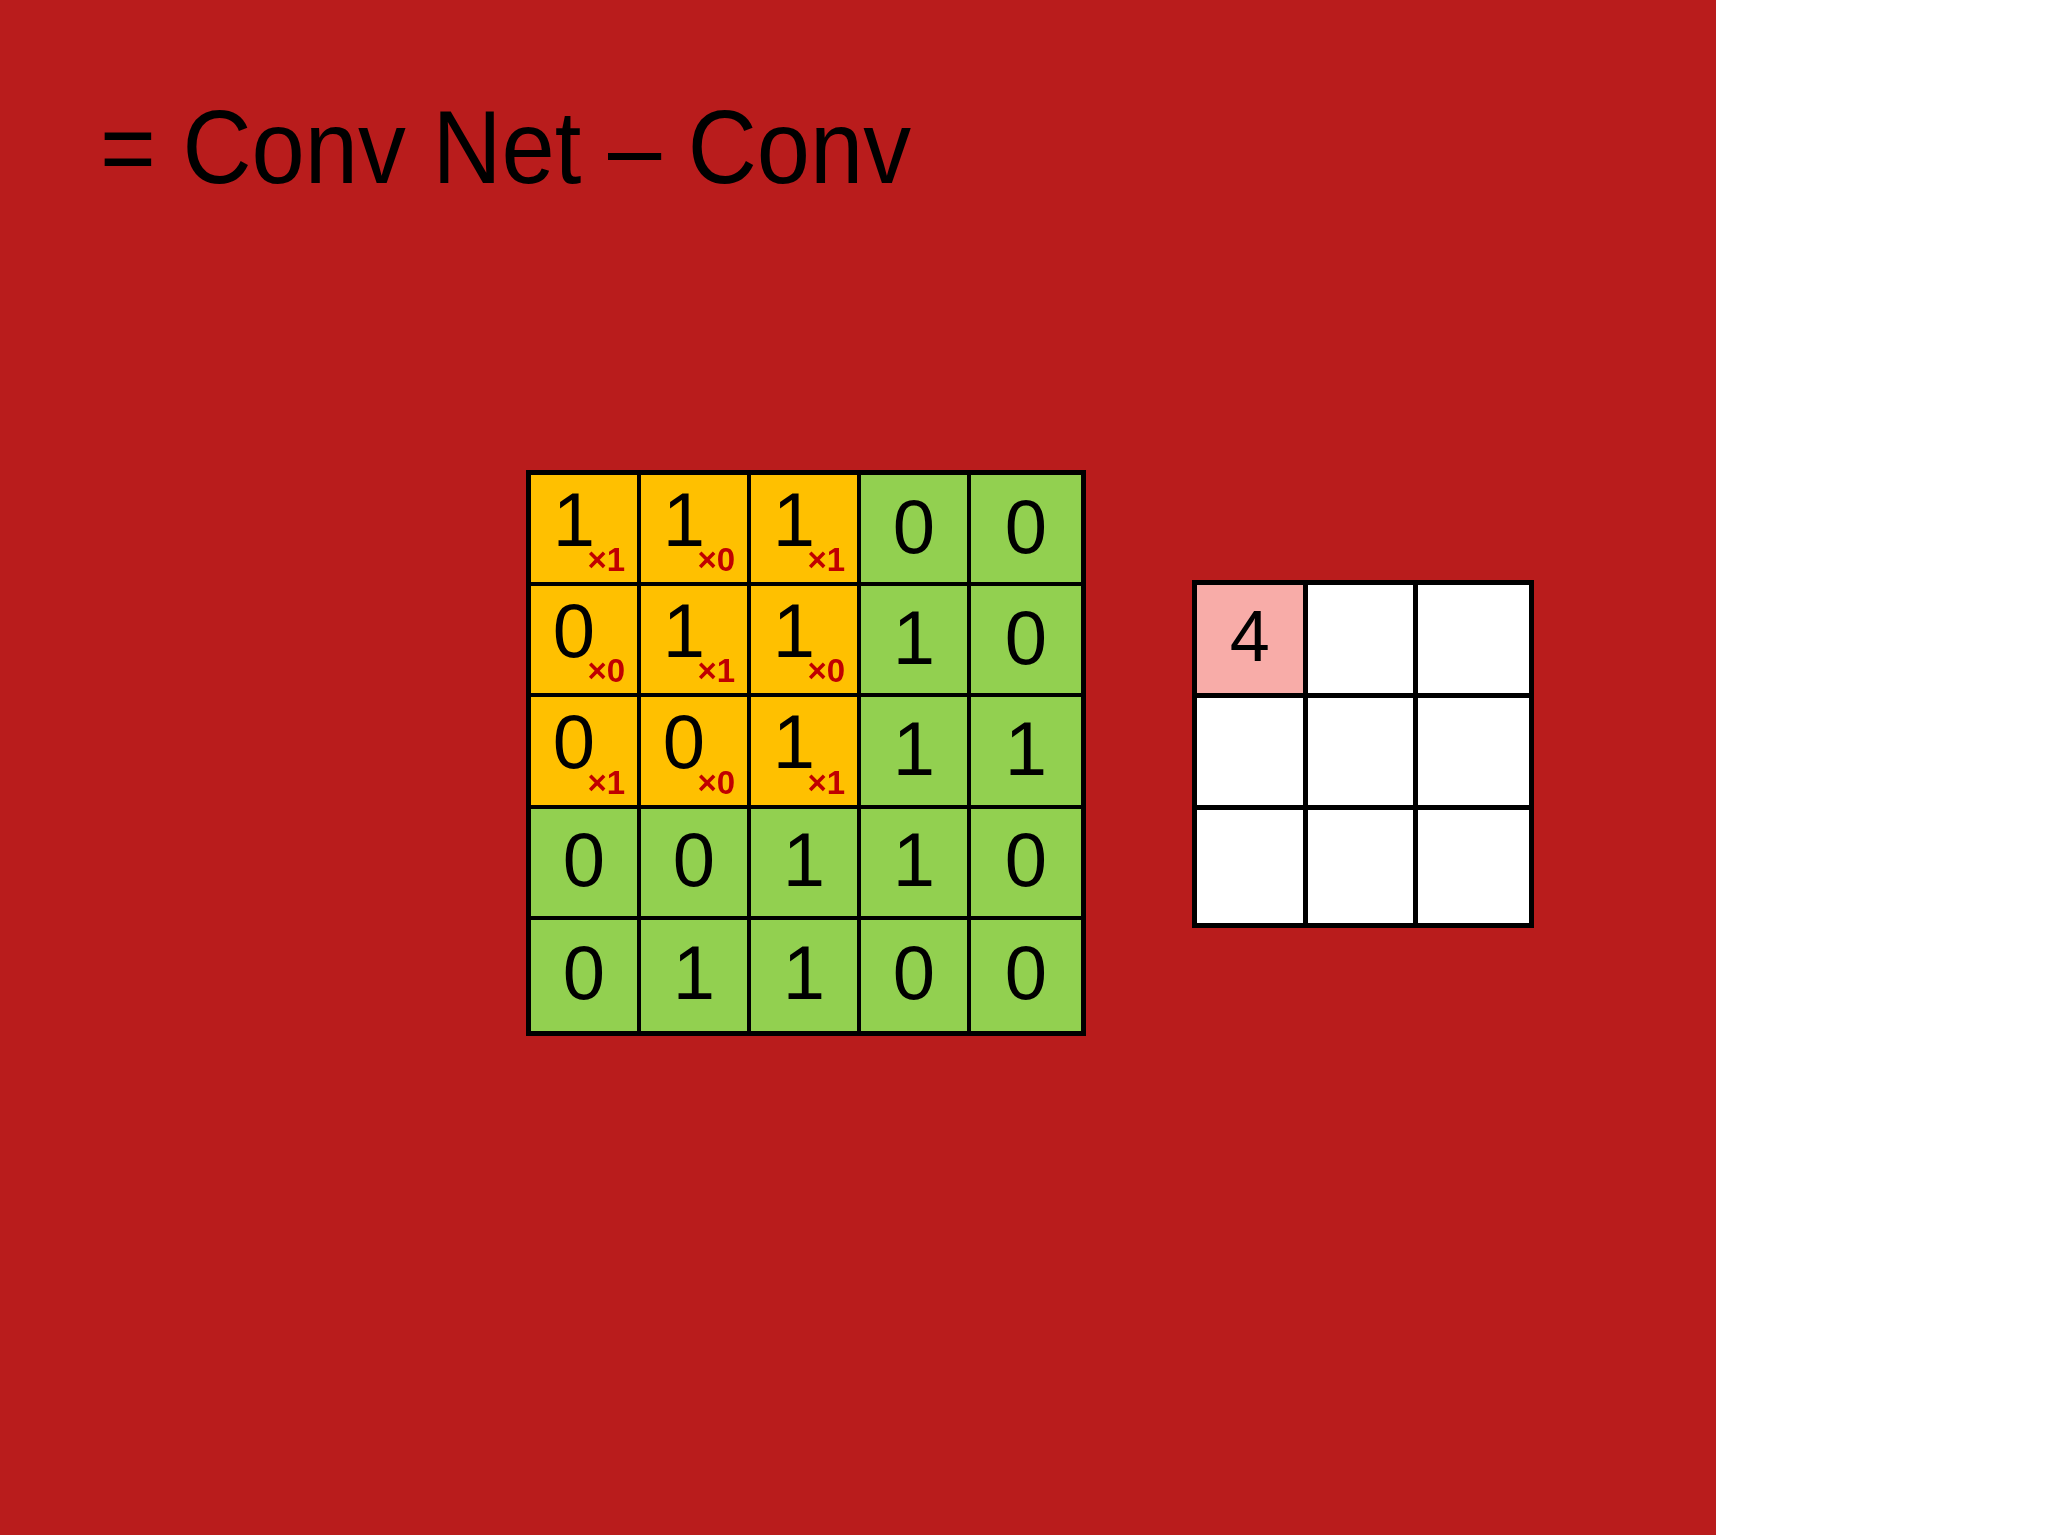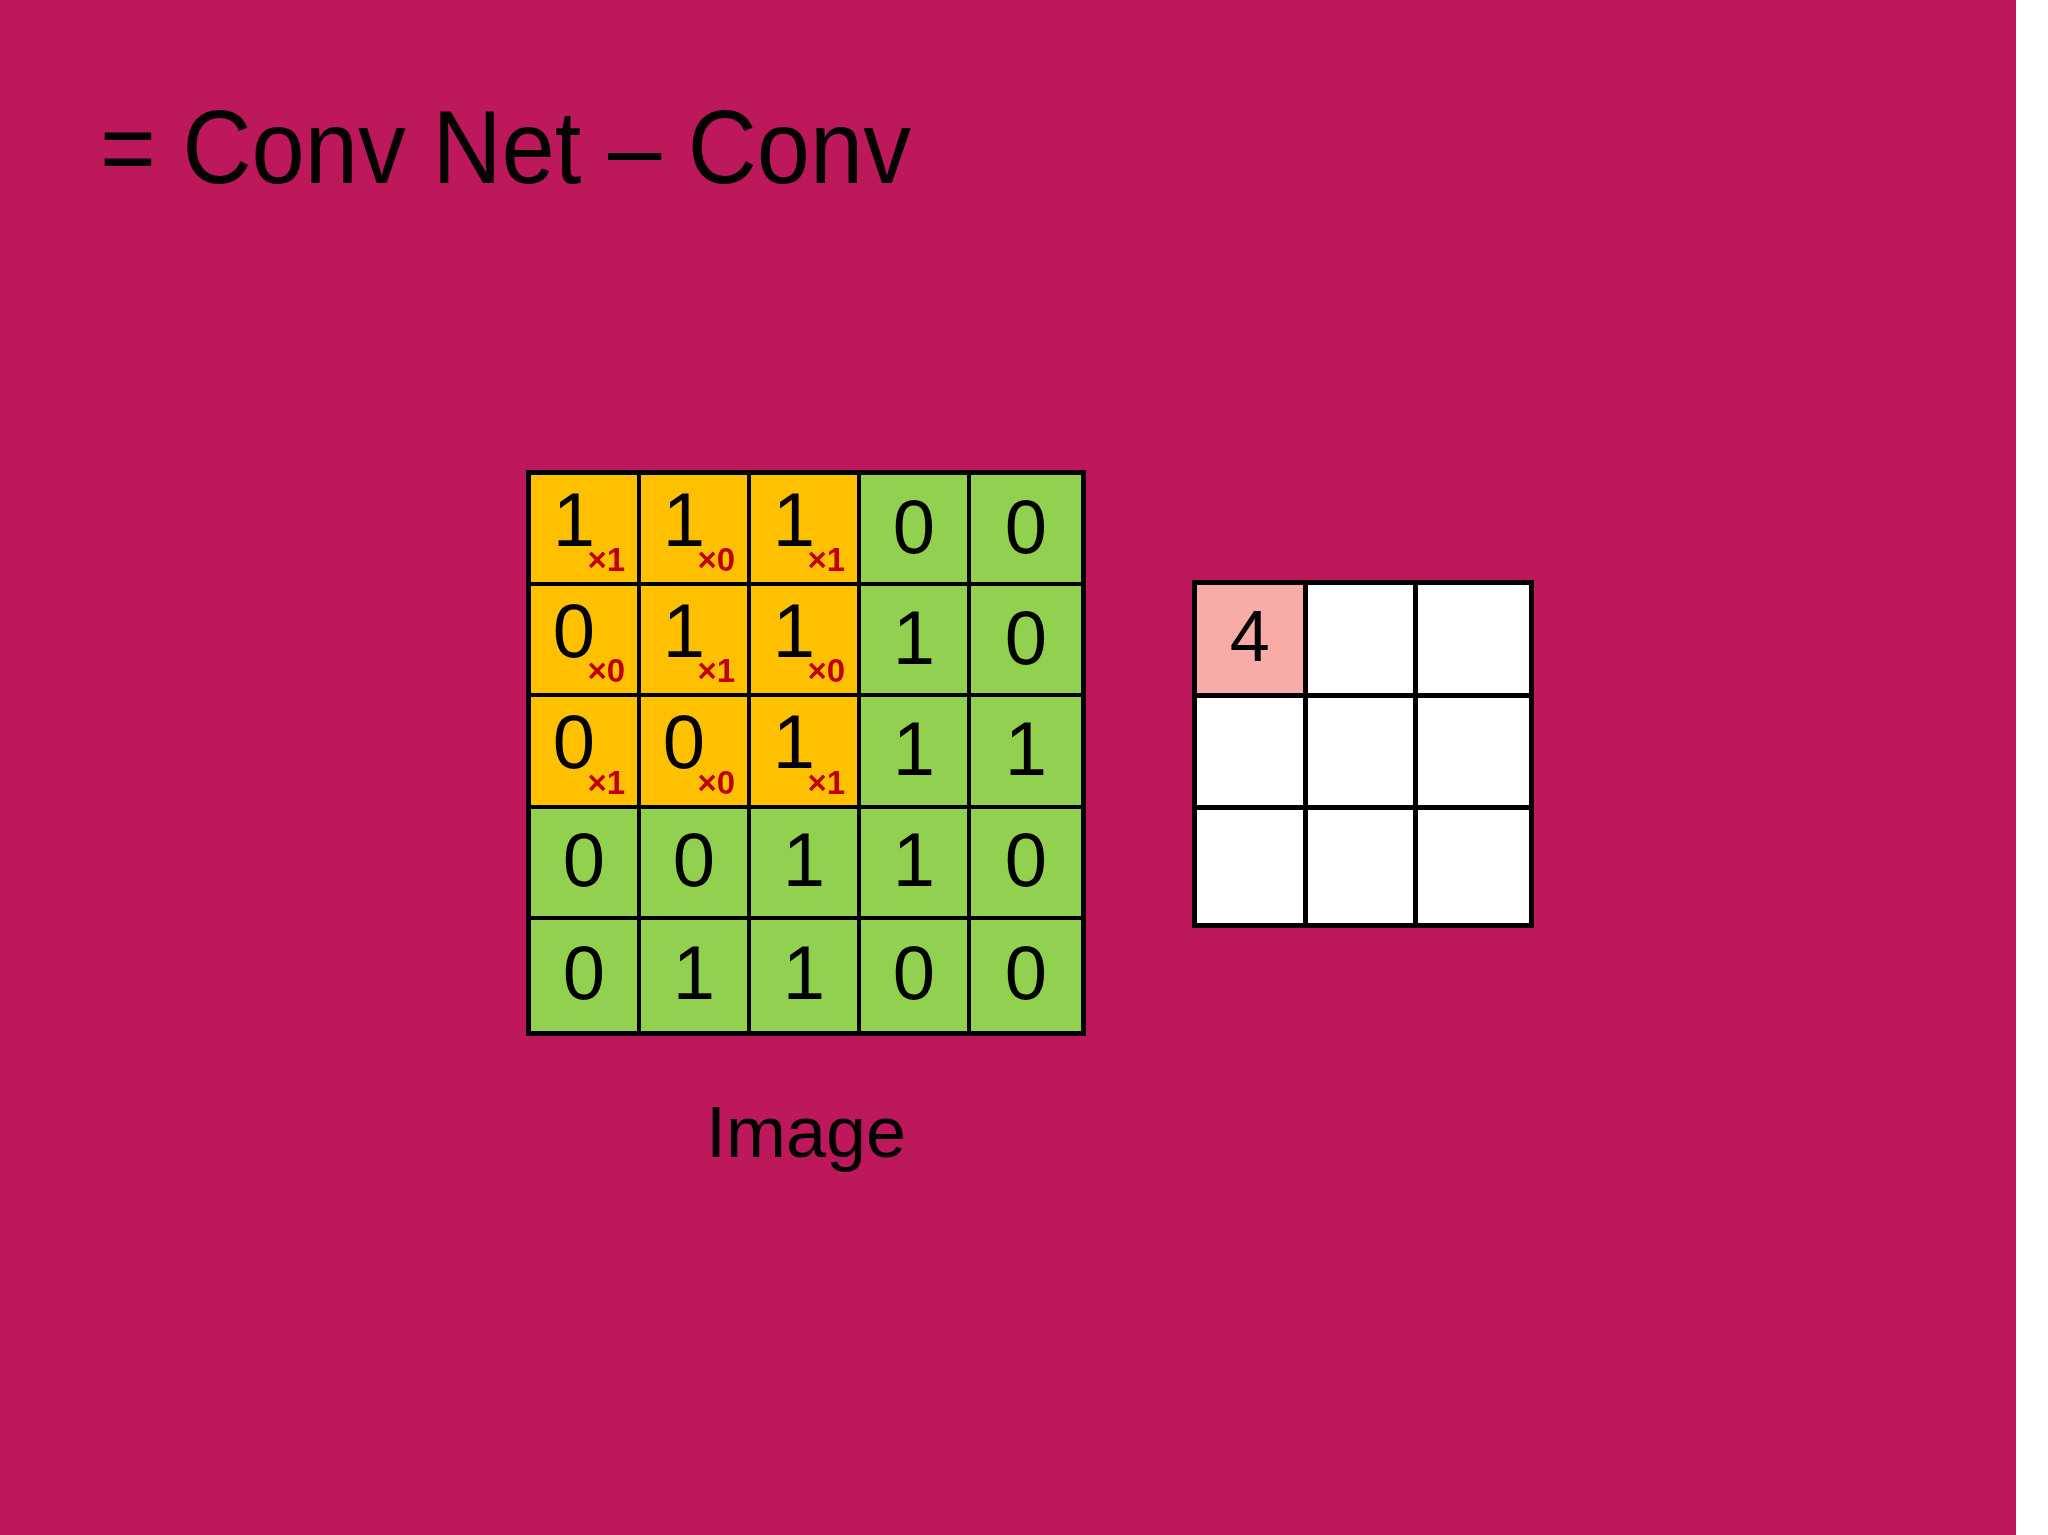--- a/index.html
+++ b/index.html
@@ -2,23 +2,23 @@
 <html><head>
 <meta charset="utf-8">
 <style>
   html, body {
     margin: 0;
     padding: 0;
     background: #ffffff;
   }
   #slide {
     position: relative;
-    width: 2016px;
+    width: 1716px;
     height: 1535px;
-    background: #be185d;
+    background: #b91c1c;
     overflow: hidden;
     font-family: "Liberation Sans", sans-serif;
   }
 
   
   #slide-title {
     position: absolute;
     left: 100px;
     top: 88px;
     font-family: "Liberation Sans", sans-serif;
@@ -259,16 +259,15 @@
         <span class="feat-value"></span>
       </div>
       <div class="feat-cell row-last">
         <span class="feat-value"></span>
       </div>
       <div class="feat-cell col-last row-last">
         <span class="feat-value"></span>
       </div>
     </div>
 
-  <div class="caption" id="image-caption">Image</div>
 
 
 </div>
 
 </body></html>

